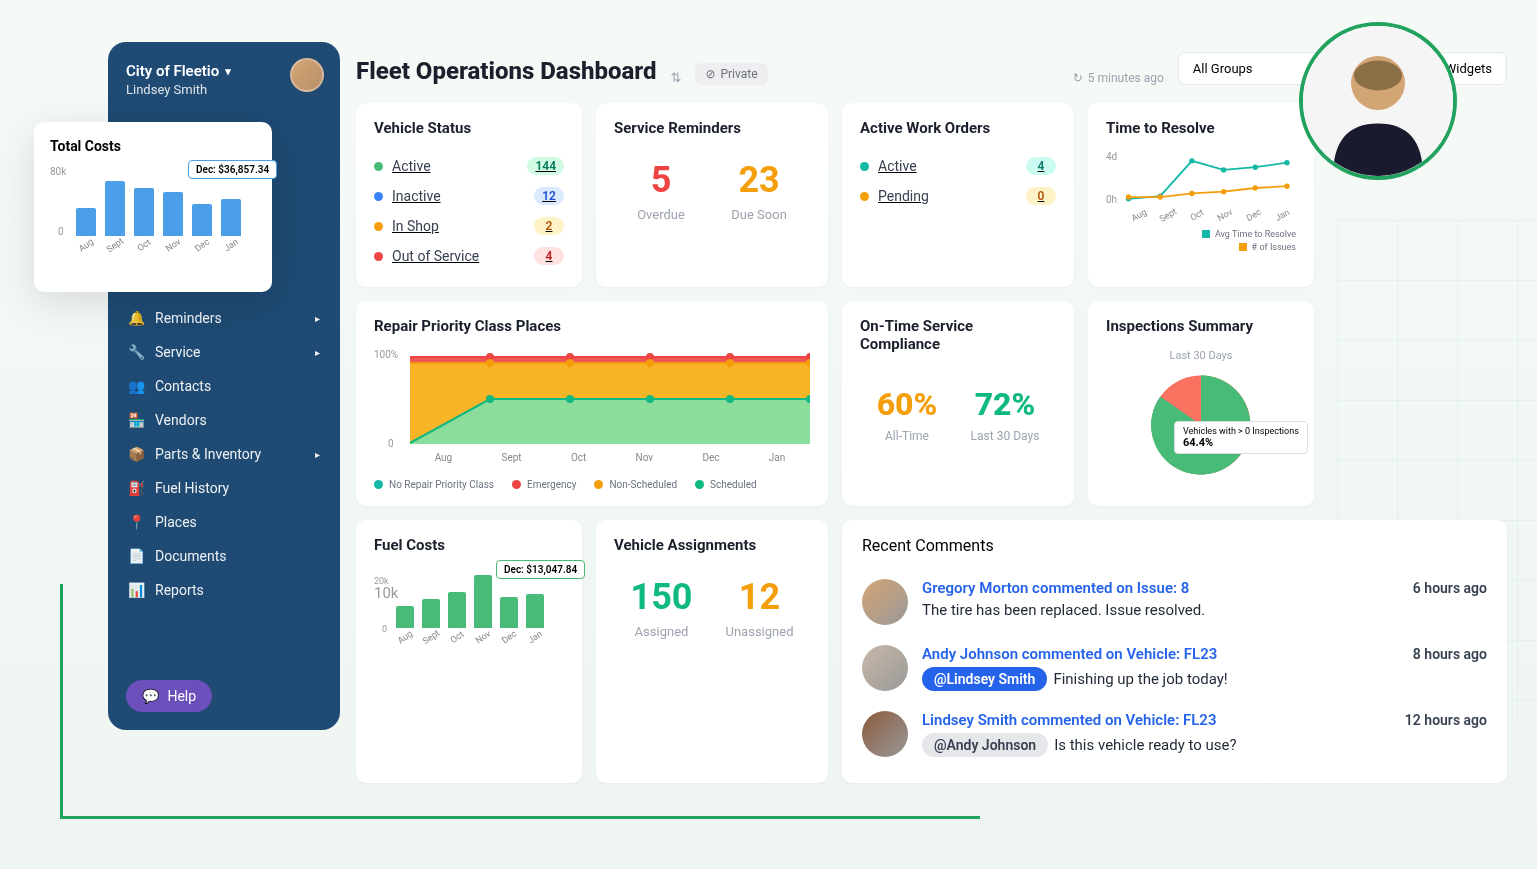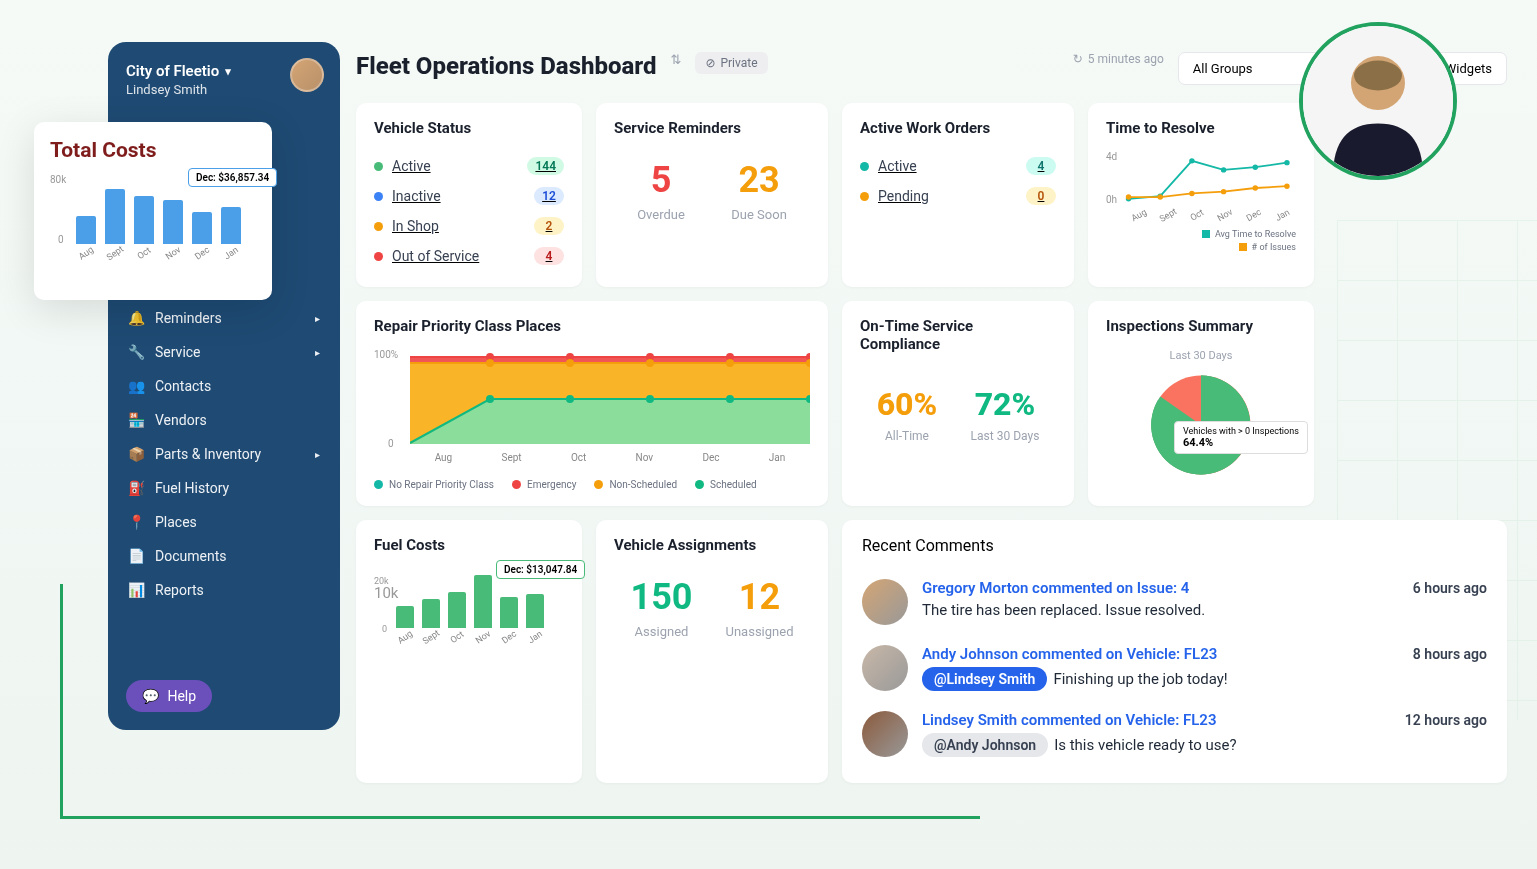--- a/index.html
+++ b/index.html
@@ -8,30 +8,30 @@
 .org-header { padding: 0 18px 14px; }
 .org-name { font-size: 15px; font-weight: 600; display: flex; align-items: center; gap: 6px; }
 .org-user { font-size: 13px; opacity: 0.85; margin-top: 2px; }
 .user-avatar { position: absolute; right: 16px; top: 16px; width: 34px; height: 34px; border-radius: 50%; background: linear-gradient(135deg,#d4a574,#b8906a); border: 2px solid rgba(255,255,255,0.3); }
 .nav-list { padding-top: 190px; }
 .nav-item { padding: 9px 20px; display: flex; align-items: center; gap: 11px; font-size: 14px; cursor: pointer; opacity: 0.92; }
 .nav-icon { width: 16px; height: 16px; display: inline-block; }
 .help-btn { position: absolute; bottom: 18px; left: 18px; background: #6b4fbb; padding: 8px 16px; border-radius: 18px; display: flex; align-items: center; gap: 8px; font-size: 14px; cursor: pointer; }
 .floating-card { position: absolute; background: #fff; border-radius: 10px; box-shadow: 0 10px 40px rgba(0,0,0,0.12); }
 .total-costs-card { left: 34px; top: 122px; width: 238px; padding: 16px; z-index: 5; }
-.total-costs-card h3 { font-size: 21px; font-weight: 700; margin-bottom: 12px; color: #7f1d1d; }
+.total-costs-card h3 { font-size: 14px; font-weight: 700; margin-bottom: 12px; color: #000000; }
 .mini-bar-chart { height: 110px; position: relative; }
 .mini-bars { display: flex; align-items: flex-end; gap: 9px; height: 70px; margin-left: 26px; position: relative; }
 .mini-bar { width: 20px; background: #4a9fe8; border-radius: 2px 2px 0 0; }
 .mini-axis-label { position: absolute; font-size: 10px; color: #999; }
 .mini-x-labels { display: flex; gap: 9px; margin-left: 26px; margin-top: 4px; }
 .mini-x-label { width: 20px; text-align: center; font-size: 9px; color: #888; transform: rotate(-35deg); transform-origin: center; }
 .tooltip-box { position: absolute; background: #fff; border: 1.5px solid #4a9fe8; border-radius: 4px; padding: 3px 7px; font-size: 10px; font-weight: 600; white-space: nowrap; }
 .main { position: absolute; left: 356px; top: 52px; right: 30px; }
-.header { display: flex; align-items: flex-start; gap: 14px; margin-bottom: 18px; }
+.header { display: flex; align-items: flex-end; gap: 14px; margin-bottom: 18px; }
 .page-title { font-size: 24px; font-weight: 800; color: #1a202c; }
 .badge-private { background: #eeeef0; color: #6b7280; font-size: 12px; padding: 4px 10px; border-radius: 6px; display: flex; align-items: center; gap: 5px; }
 .refresh-time { color: #9ca3af; font-size: 12px; display: flex; align-items: center; gap: 5px; margin-left: auto; }
 .dropdown { background: #fff; border: 1px solid #e5e7eb; border-radius: 7px; padding: 8px 14px; font-size: 13px; min-width: 170px; display: flex; justify-content: space-between; align-items: center; cursor: pointer; }
 .manage-btn { background: #fff; border: 1px solid #e5e7eb; border-radius: 7px; padding: 8px 14px; font-size: 13px; display: flex; align-items: center; gap: 7px; cursor: pointer; }
 .cards-grid { display: grid; grid-template-columns: 226px 232px 232px 226px; gap: 14px; }
 .card { background: #fff; border-radius: 10px; padding: 16px 18px; box-shadow: 0 1px 3px rgba(0,0,0,0.04); }
 .card h4 { font-size: 15px; font-weight: 700; color: #1a202c; margin-bottom: 14px; }
 .status-row { display: flex; justify-content: space-between; align-items: center; padding: 6px 0; text-decoration: underline; }
 .status-label { display: flex; align-items: center; gap: 9px; font-size: 14px; color: #374151; }
@@ -432,21 +432,21 @@
           </div>
       </div>
     </div>
     <div class="comments-card">
       <h4>Recent Comments</h4>
       <div id="comments-list">
           <div class="comment">
     <div class="comment-avatar" style="background:linear-gradient(135deg,#d4a574,#999)"></div>
     <div class="comment-body">
       <div class="comment-header">
-                <span class="comment-title">Gregory Morton commented on Issue: 4</span>
+                <span class="comment-title">Gregory Morton commented on Issue: 8</span>
                 <span class="comment-time">6 hours ago</span>
               </div>
       <div class="comment-text">
                 <span>The tire has been replaced. Issue resolved.</span>
               </div>
     </div>
           </div>
           <div class="comment">
     <div class="comment-avatar" style="background:linear-gradient(135deg,#c9b8a8,#999)"></div>
     <div class="comment-body">

